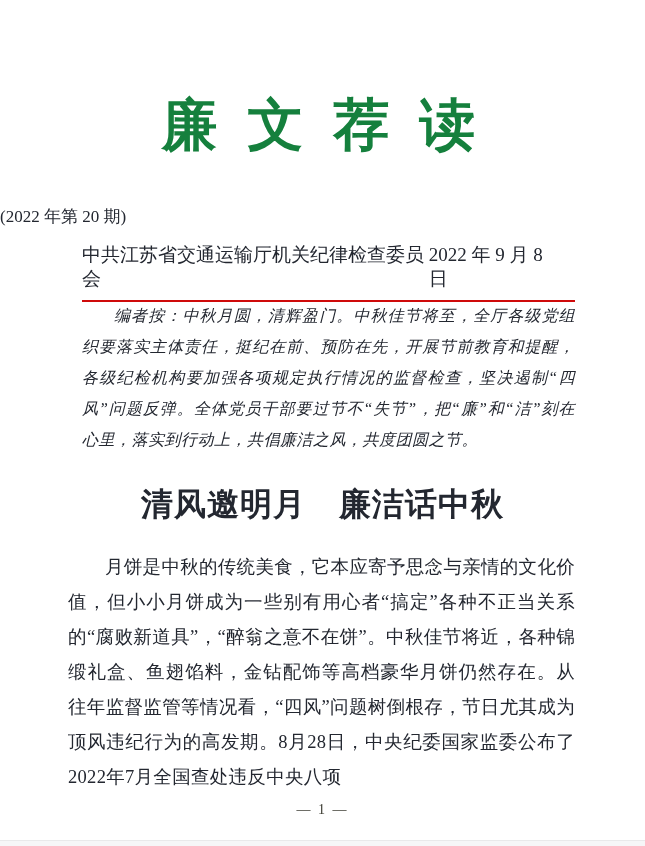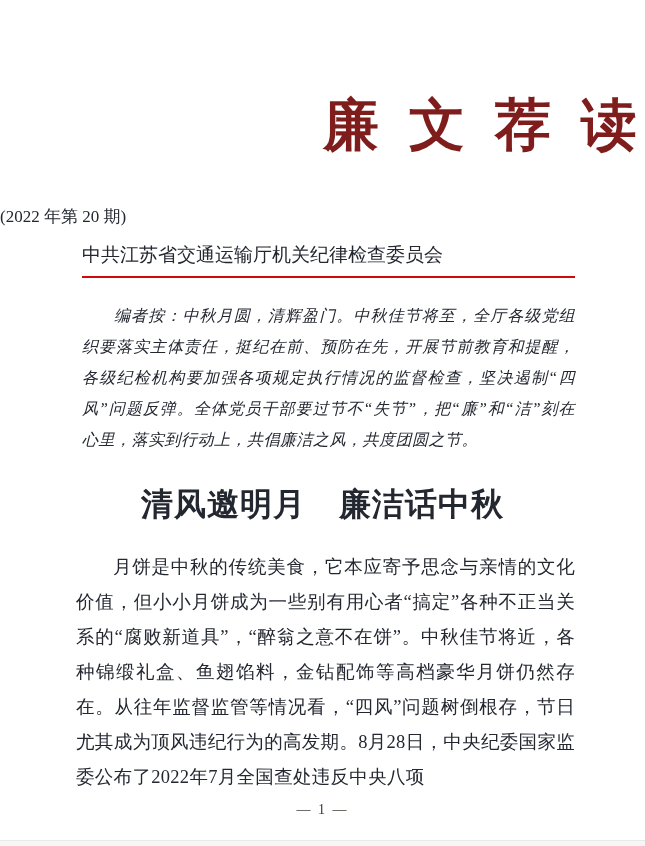--- a/index.html
+++ b/index.html
@@ -11,26 +11,26 @@
     position: relative;
     width: 645px;
     height: 846px;
     background: #ffffff;
     overflow: hidden;
     font-family: "Liberation Serif", "DejaVu Serif", serif;
     color: #232730;
   }
   .masthead {
     margin: 92px 0 0 0;
-    text-align: right;
+    text-align: center;
     font-size: 56px;
     line-height: 66px;
     font-weight: bold;
     letter-spacing: 8px;
-    color: #7f1d1d;
+    color: #15803d;
     white-space: nowrap;
   }
   .issue-line {
     margin-top: 48px;
     text-align: left;
     font-size: 17px;
     line-height: 22px;
   }
   .pub-row {
     display: flex;
@@ -67,21 +67,21 @@
     margin: 0;
     text-align: center;
     font-size: 32px;
     line-height: 34px;
     font-weight: bold;
     letter-spacing: 1px;
   }
   .body-text {
     position: absolute;
     top: 550px;
-    left: 76px;
+    left: 68px;
     right: 70px;
     margin: 0;
     font-size: 18.5px;
     line-height: 35px;
     text-align: justify;
     text-indent: 2em;
     letter-spacing: 0.3px;
   }
   .page-footer {
     position: absolute;
@@ -108,20 +108,21 @@
 <body>
 
 <div class="page">
 
   <h1 class="masthead">廉 文 荐 读</h1>
 
   <div class="issue-line">(2022 年第 20 期)</div>
 
   <div class="pub-row">
     <span class="publisher">中共江苏省交通运输厅机关纪律检查委员会</span>
+    <span class="issue-date">2022 年 9 月 8 日</span>
   </div>
 
   <div class="red-divider"></div>
 
   <p class="editor-note">编者按：中秋月圆，清辉盈门。中秋佳节将至，全厅各级党组织要落实主体责任，挺纪在前、预防在先，开展节前教育和提醒，各级纪检机构要加强各项规定执行情况的监督检查，坚决遏制“四风”问题反弹。全体党员干部要过节不“失节”，把“廉”和“洁”刻在心里，落实到行动上，共倡廉洁之风，共度团圆之节。</p>
 
   <h2 class="article-title">清风邀明月　廉洁话中秋</h2>
 
   <p class="body-text">月饼是中秋的传统美食，它本应寄予思念与亲情的文化价值，但小小月饼成为一些别有用心者“搞定”各种不正当关系的“腐败新道具”，“醉翁之意不在饼”。中秋佳节将近，各种锦缎礼盒、鱼翅馅料，金钻配饰等高档豪华月饼仍然存在。从往年监督监管等情况看，“四风”问题树倒根存，节日尤其成为顶风违纪行为的高发期。8月28日，中央纪委国家监委公布了2022年7月全国查处违反中央八项</p>
 

